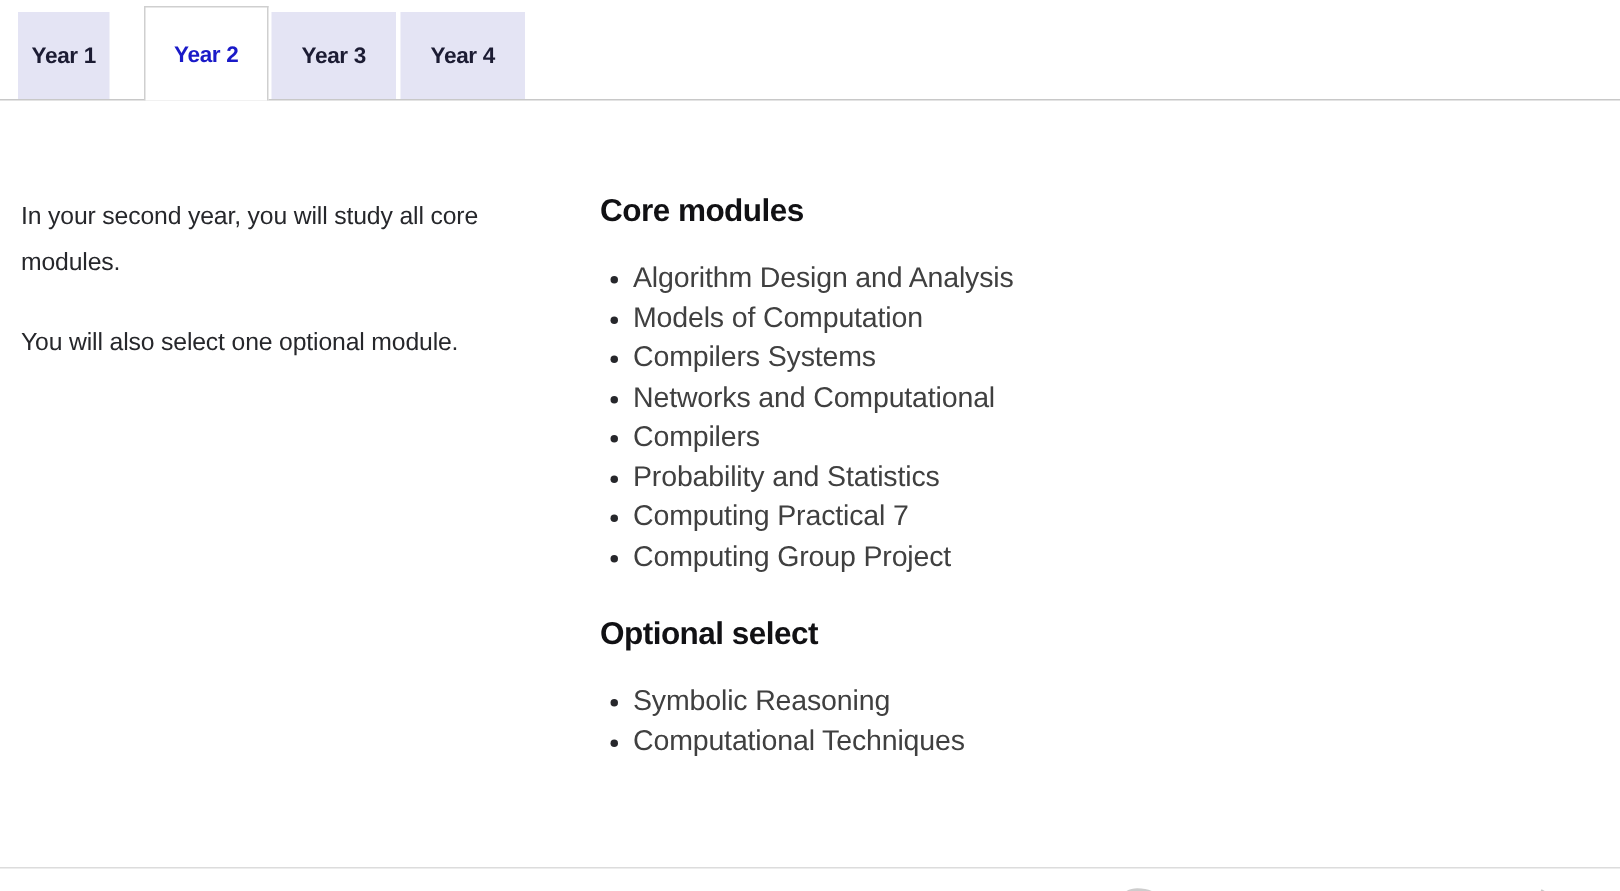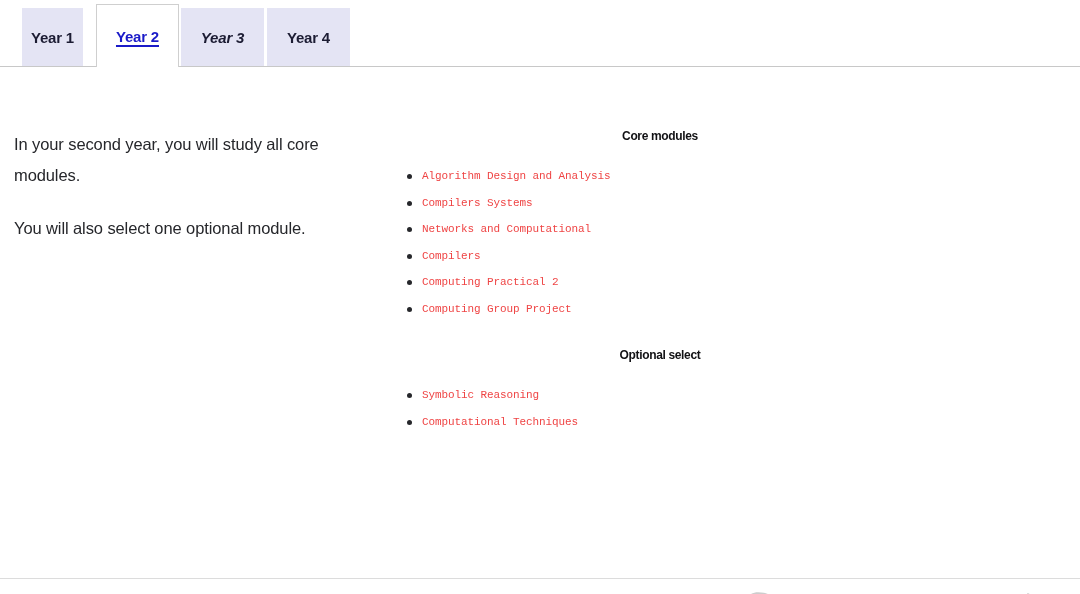--- a/index.html
+++ b/index.html
@@ -58,28 +58,27 @@
     background: #ffffff;
     top: 4px;
     height: 63px;
     border: 1px solid #cfcfcf;
     border-bottom: none;
     z-index: 3;
   }
 
   .tab.active .tab-label {
     color: #1a1ac8;
-    text-decoration: underline;
     text-underline-offset: 3px;
     text-decoration-thickness: 2px;
   }
 
-  #tab-0 { left: 22px;  width: 61px; }
+  #tab-0 { left: 12px;  width: 61px; }
   #tab-1 { left: 96px;  width: 83px; }
-  #tab-2 { left: 181px; width: 83px; font-style: italic; }
+  #tab-2 { left: 181px; width: 83px; }
   #tab-3 { left: 267px; width: 83px; }
 
   
   .content {
     position: absolute;
     left: 0;
     top: 67px;
     width: 1080px;
     height: 510px;
     padding-left: 48px;
@@ -102,40 +101,38 @@
   .col-left p + p { margin-top: 22px; }
 
   .col-right {
     position: absolute;
     left: 400px;
     top: 62px;
     width: 520px;
   }
 
   .module-heading {
-    font-size: 12px;
+    font-size: 21px;
     font-weight: 700;
     color: #111114;
     letter-spacing: -0.35px;
     margin-bottom: 20px;
-    text-align: center;
   }
 
   .module-heading.second { margin-top: 26px; }
 
   .module-list { list-style: none; }
 
   .module-list li {
     position: relative;
     padding-left: 22px;
-    font-size: 11px;
+    font-size: 19px;
     line-height: 26.5px;
-    color: #ef4444;
+    color: #404040;
     letter-spacing: -0.1px;
-    font-family: Liberation Mono, monospace;
   }
 
   .module-list li::before {
     content: "";
     position: absolute;
     left: 7px;
     top: 11px;
     width: 5px;
     height: 5px;
     border-radius: 50%;
@@ -206,24 +203,26 @@
       <p>In your second year, you will study all core modules.</p>
       <p>You will also select one optional module.</p>
     </div>
 
     <div class="col-right">
 
       <div class="module-heading">Core modules</div>
 
       <ul class="module-list">
         <li>Algorithm Design and Analysis</li>
+        <li>Models of Computation</li>
         <li>Compilers Systems</li>
         <li>Networks and Computational</li>
         <li>Compilers</li>
-        <li>Computing Practical 2</li>
+        <li>Probability and Statistics</li>
+        <li>Computing Practical 7</li>
         <li>Computing Group Project</li>
       </ul>
 
       <div class="module-heading second">Optional select</div>
 
       <ul class="module-list">
         <li>Symbolic Reasoning</li>
         <li>Computational Techniques</li>
       </ul>
 

